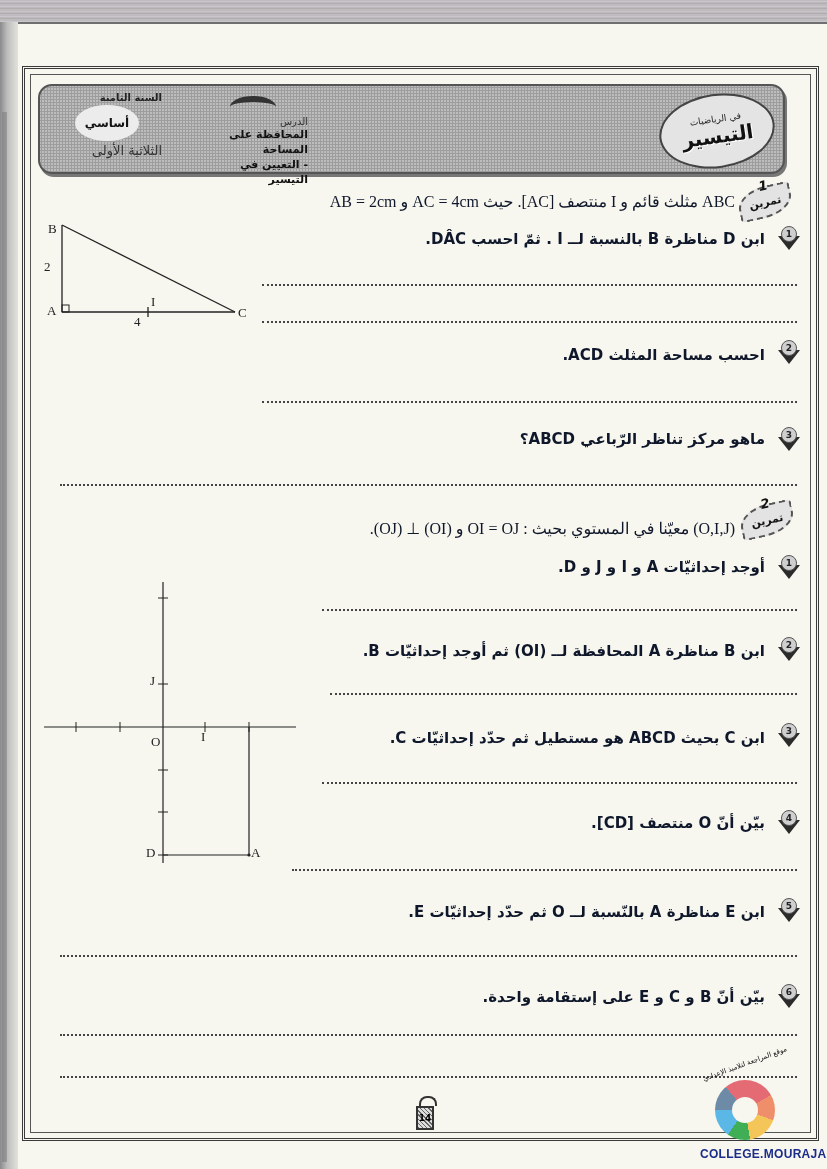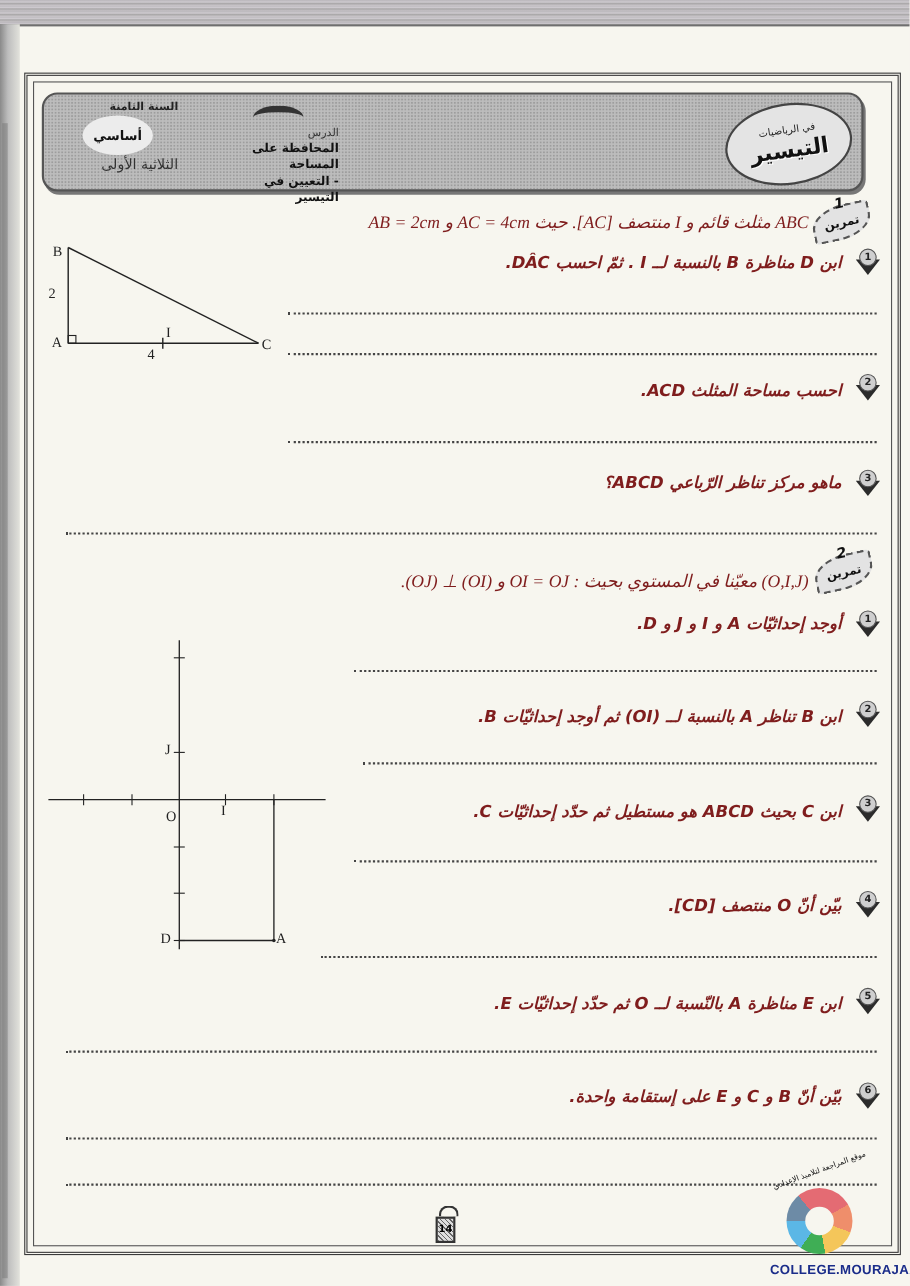--- a/index.html
+++ b/index.html
@@ -104,34 +104,34 @@
     font-size: 9px; font-weight: bold; text-align: center; line-height: 14px; color: #222;
   }
   .qicon .arrow {
     position: absolute; left: 0; top: 10px; width: 0; height: 0;
     border-left: 11px solid transparent; border-right: 11px solid transparent;
     border-top: 14px solid #2b2b2b;
   }
 
   .rtl-text {
     position: absolute; direction: rtl; text-align: center; white-space: nowrap;
-    font-family: "DejaVu Sans", sans-serif; font-size: 15px; color: #7f1d1d; font-style: italic;
+    font-family: "DejaVu Sans", sans-serif; font-size: 15px; color: #0f172a;
   }
   .rtl-text.bold { font-weight: bold; }
   .math { font-family: "Liberation Serif", serif; font-size: 16px; }
 
   .dotline {
     position: absolute; height: 0; border-top: 2px dotted #444;
   }
 
   .fig-label { position: absolute; font-family: "Liberation Serif", serif; font-size: 13px; color: #222; }
 
   
   .page-mark {
-    position: absolute; left: 396px; top: 1096px; width: 20px; height: 44px;
+    position: absolute; left: 416px; top: 1096px; width: 20px; height: 44px;
   }
   .page-mark .cap { width: 14px; height: 8px; margin-left: 3px; border: 2px solid #333; border-bottom: none; border-radius: 8px 8px 0 0; }
   .page-mark .body {
     width: 18px; height: 24px; border: 2px solid #333; box-sizing: border-box;
     background: repeating-linear-gradient(45deg, #666 0 1px, #ddd 1px 3px);
     font-size: 9px; font-weight: bold; text-align: center; line-height: 20px; color: #000;
   }
   .logo-ring {
     position: absolute; left: 715px; top: 1080px; width: 60px; height: 60px; border-radius: 50%;
     background: conic-gradient(#e46b73 0 60deg, #ef8e6b 60deg 110deg, #f4c65a 110deg 170deg, #3fae55 170deg 215deg, #5bb7e6 215deg 270deg, #6d8ba6 270deg 320deg, #e46b73 320deg 360deg);
@@ -257,21 +257,21 @@
 <span class="fig-label" style="left:150px; top:673px;">J</span>
 <span class="fig-label" style="left:151px; top:734px;">O</span>
 <span class="fig-label" style="left:201px; top:729px;">I</span>
 <span class="fig-label" style="left:146px; top:845px;">D</span>
 <span class="fig-label" style="left:251px; top:845px;">A</span>
 
 <div class="qicon" style="left:778px; top:637px;">
     <div class="arrow"></div>
     <div class="disc">2</div>
   </div>
-<div class="rtl-text bold" style="right:62px; top:642px;">ابن B تناظر A بالنسبة لــ (OI) ثم أوجد إحداثيّات B.</div>
+<div class="rtl-text bold" style="right:62px; top:642px;">ابن B مناظرة A المحافظة لــ (OI) ثم أوجد إحداثيّات B.</div>
 <div class="dotline" style="left:330px; top:693px; width:467px;"></div>
 
 <div class="qicon" style="left:778px; top:723px;">
     <div class="arrow"></div>
     <div class="disc">3</div>
   </div>
 <div class="rtl-text bold" style="right:62px; top:729px;">ابن C بحيث ABCD هو مستطيل ثم حدّد إحداثيّات C.</div>
 <div class="dotline" style="left:322px; top:782px; width:475px;"></div>
 
 <div class="qicon" style="left:778px; top:810px;">

